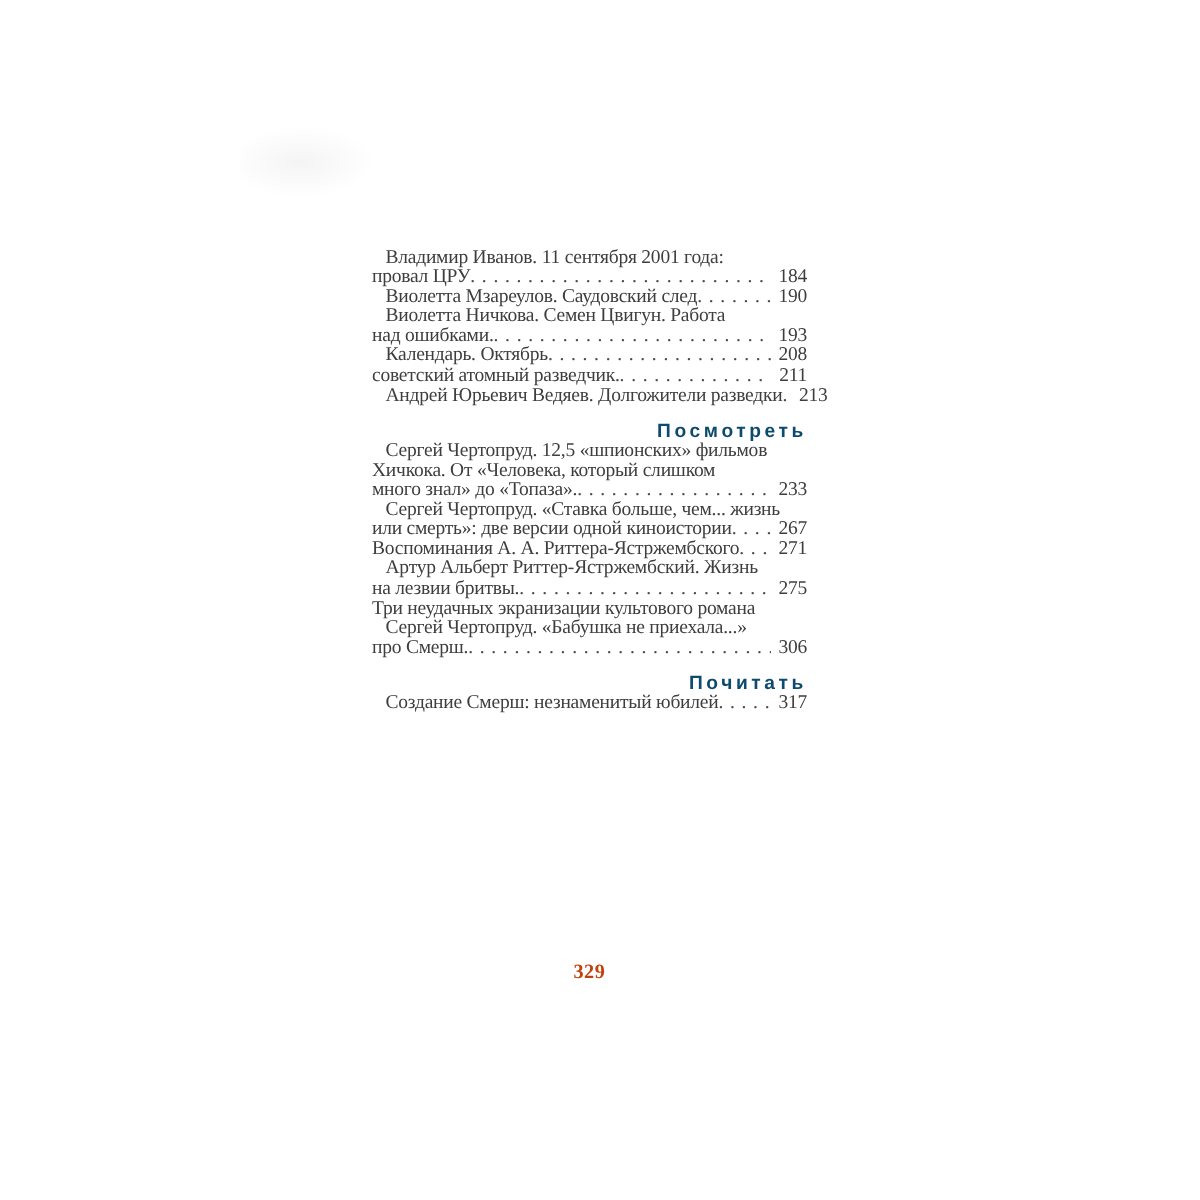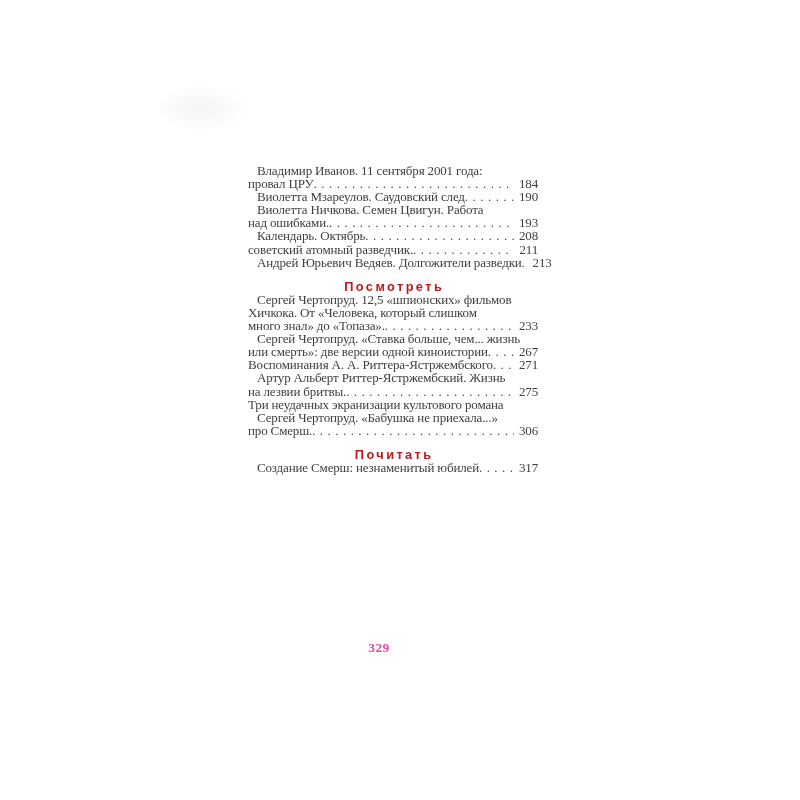--- a/index.html
+++ b/index.html
@@ -27,22 +27,22 @@
     font-size: 13px;
     letter-spacing: -0.15px;
     line-height: 13.1px;
   }
   .section-heading {
     font-family: "Liberation Sans", sans-serif;
     font-weight: bold;
     font-size: 12.8px;
     letter-spacing: 2.4px;
     text-indent: 2.4px;
-    text-align: center;
-    color: #b91c1c;
+    text-align: right;
+    color: #0c4a6e;
     line-height: 13.1px;
     margin: 11px 0 0 0;
   }
   .entry { margin: 0; }
   .line { line-height: 13.1px; }
   .first { padding-left: 9px; }
   .row { display: flex; align-items: baseline; }
   .txt { white-space: pre; flex: 0 0 auto; }
   .leader {
     flex: 1 1 auto;
@@ -53,26 +53,26 @@
     color: #4a4a4a;
   }
   .pg {
     flex: 0 0 auto;
     padding-left: 5px;
     text-align: center;
     color: #3e3e3e;
   }
   .folio {
     position: absolute;
-    left: 234px; top: 640px; width: 290px;
+    left: 248px; top: 640px; width: 290px;
     text-align: center;
     font-size: 13.5px;
     font-weight: 600;
     letter-spacing: 0.4px;
-    color: #ec4899;
+    color: #c2410c;
   }
 </style>
 </head>
 <body>
 
 <div class="canvas">
   <div class="smudge"></div>
   <div class="toc" id="toc">
       <div class="entry">
         <div class="line first">Владимир Иванов. 11 сентября 2001 года:</div>

